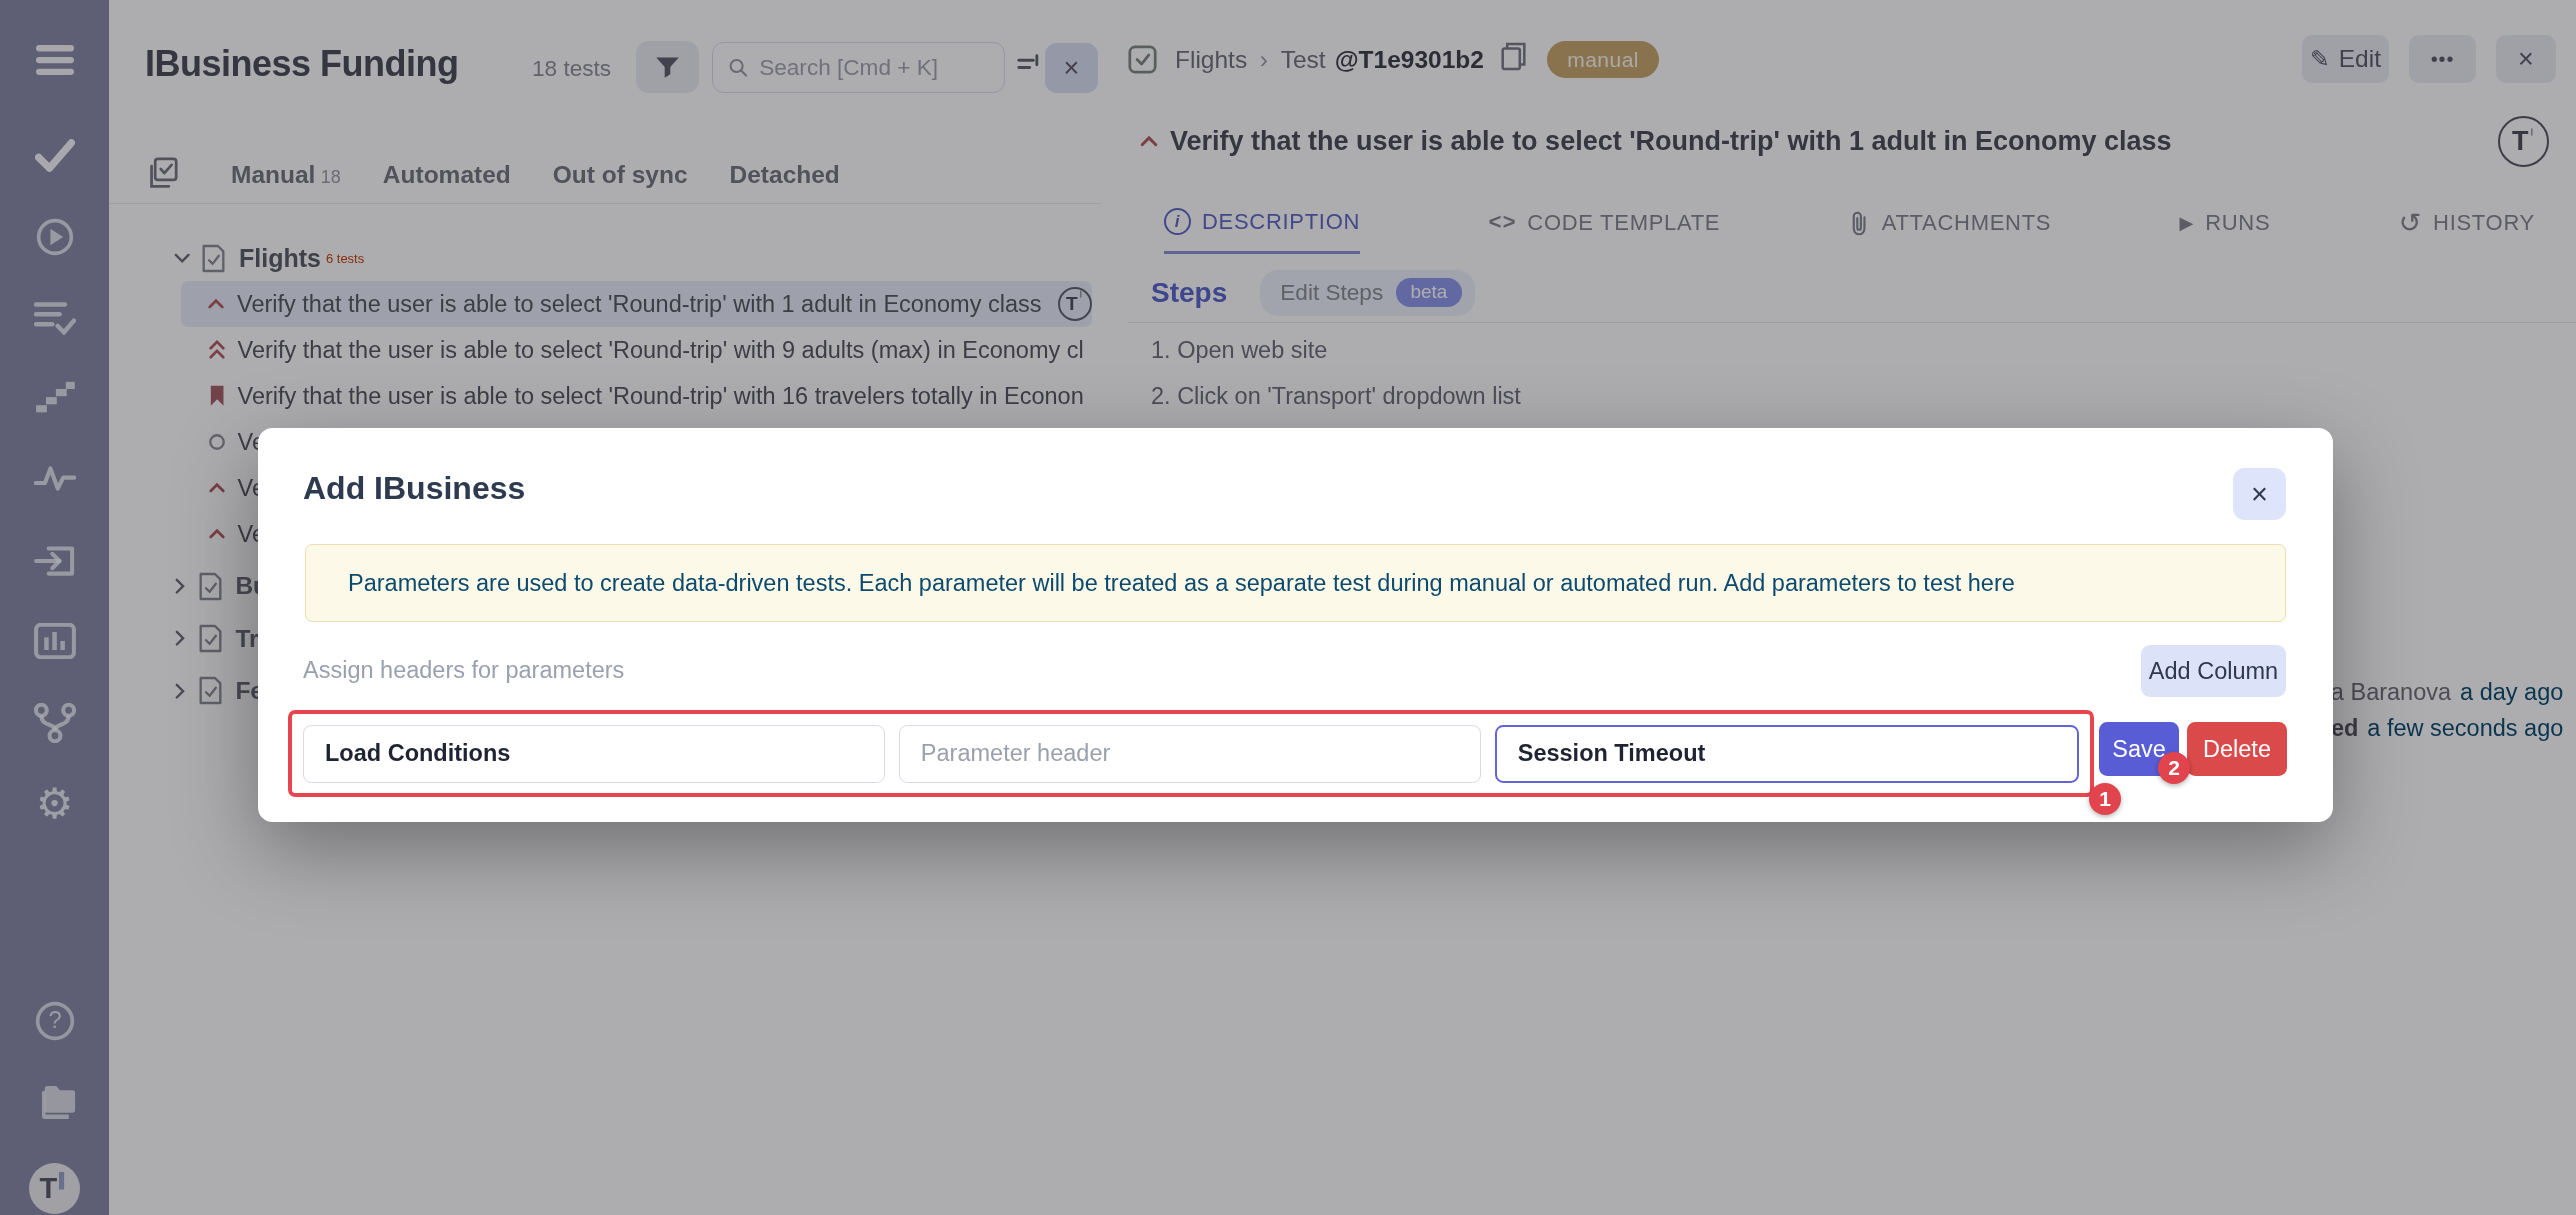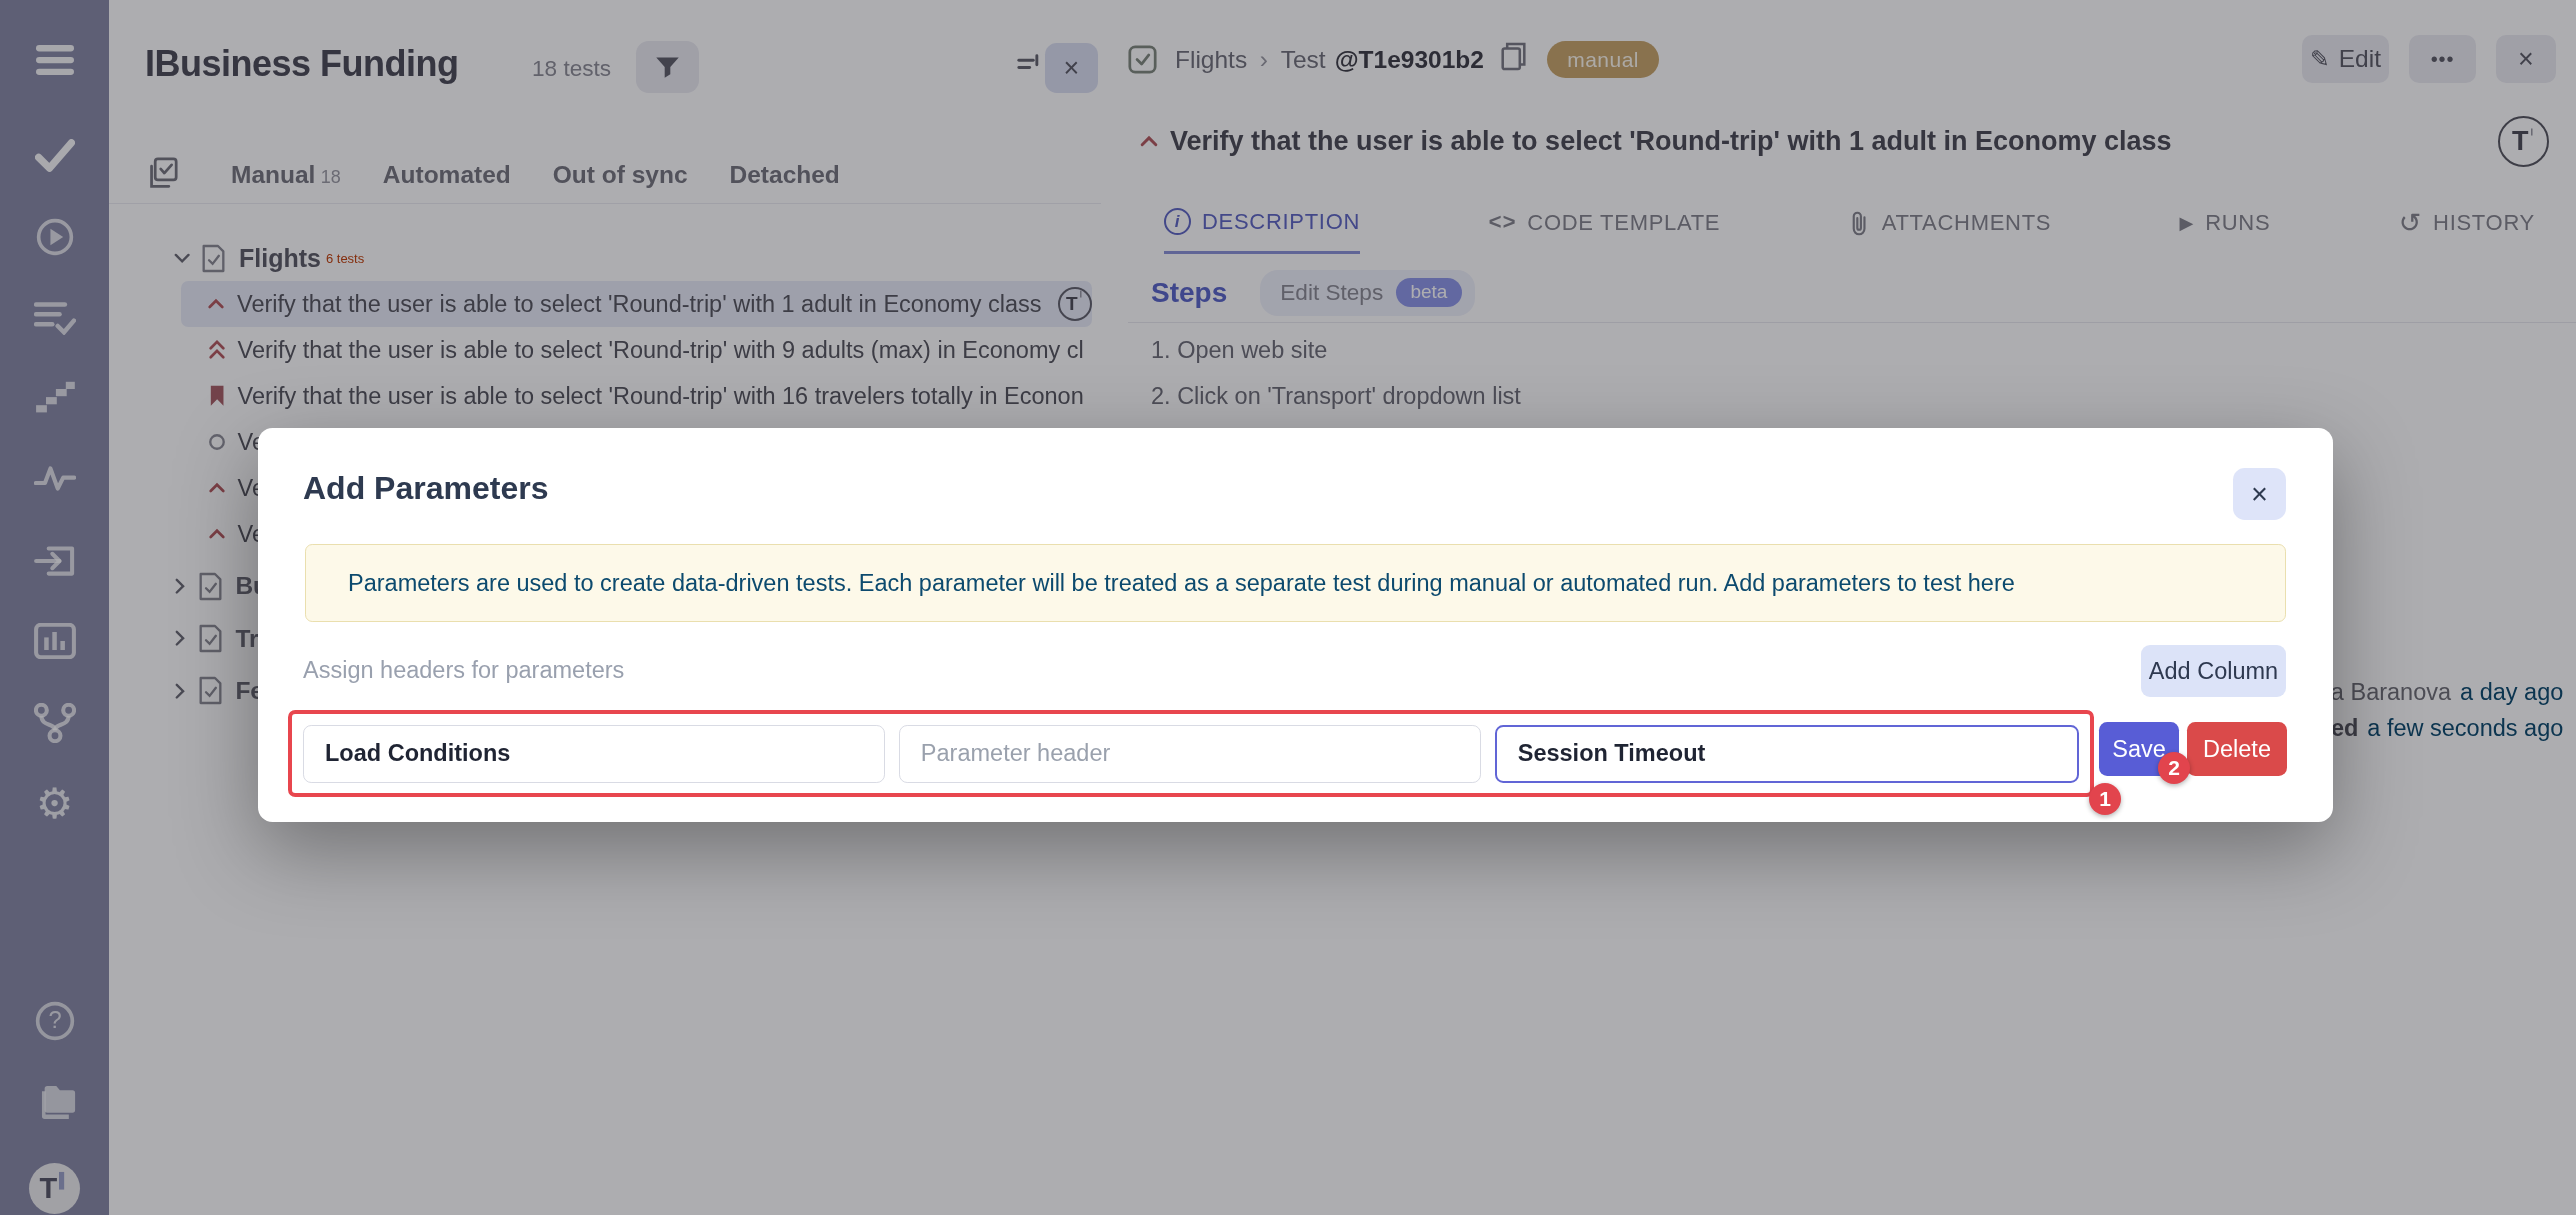--- a/index.html
+++ b/index.html
@@ -200,20 +200,27 @@
   <section class="left-panel">
     <h1 class="lp-title">IBusiness Funding</h1>
     <span class="lp-count">18 tests</span>
 
     <div class="funnel-btn">
       <svg width="27" height="27" viewBox="0 0 24 24">
           <path d="M2 3 H22 L14.5 11.5 V18 L9.5 21 V11.5 Z" fill="#5f5f6a"></path>
         </svg>
     </div>
 
+    <div class="search-box">
+      <svg width="23.5" height="23.5" viewBox="0 0 24 24">
+          <circle cx="10" cy="10" r="7" stroke="#9a9aa5" stroke-width="2.4" fill="none"></circle>
+          <path d="M15.5 15.5 L21 21" stroke="#9a9aa5" stroke-width="2.4" stroke-linecap="round"></path>
+        </svg>
+      <input type="text" placeholder="Search [Cmd + K]" style="">
+    </div>
 
     <div class="sliders-ic">
       <svg width="23.5" height="27" viewBox="0 0 26 30">
           <g stroke="#63636e" stroke-width="3.2" fill="none" stroke-linecap="round">
             <path d="M2 7 H18"></path>
             <path d="M2 15 H14"></path>
             <path d="M22 2 V12"></path>
           </g>
         </svg>
     </div>
@@ -431,21 +438,21 @@
       <span class="nm">na Baranova</span><span class="tm">a day ago</span>
     </div>
     <div class="rp-meta" style="top:715px">
       <span class="nm b">lated</span><span class="tm">a few seconds ago</span>
     </div>
   </section>
 
   <div class="overlay"></div>
 
   <div class="modal">
-    <h3 class="modal-title">Add Parameters</h3>
+    <h3 class="modal-title">Add IBusiness</h3>
     <div class="modal-close">
         <span>×</span>
       </div>
 
     <div class="modal-info">
       <span>Parameters are used to create data-driven tests. Each parameter will be treated as a separate test during manual or automated run. Add parameters to test here</span>
     </div>
 
     <div class="assign-lbl">Assign headers for parameters</div>
     <div class="addcol-btn">

